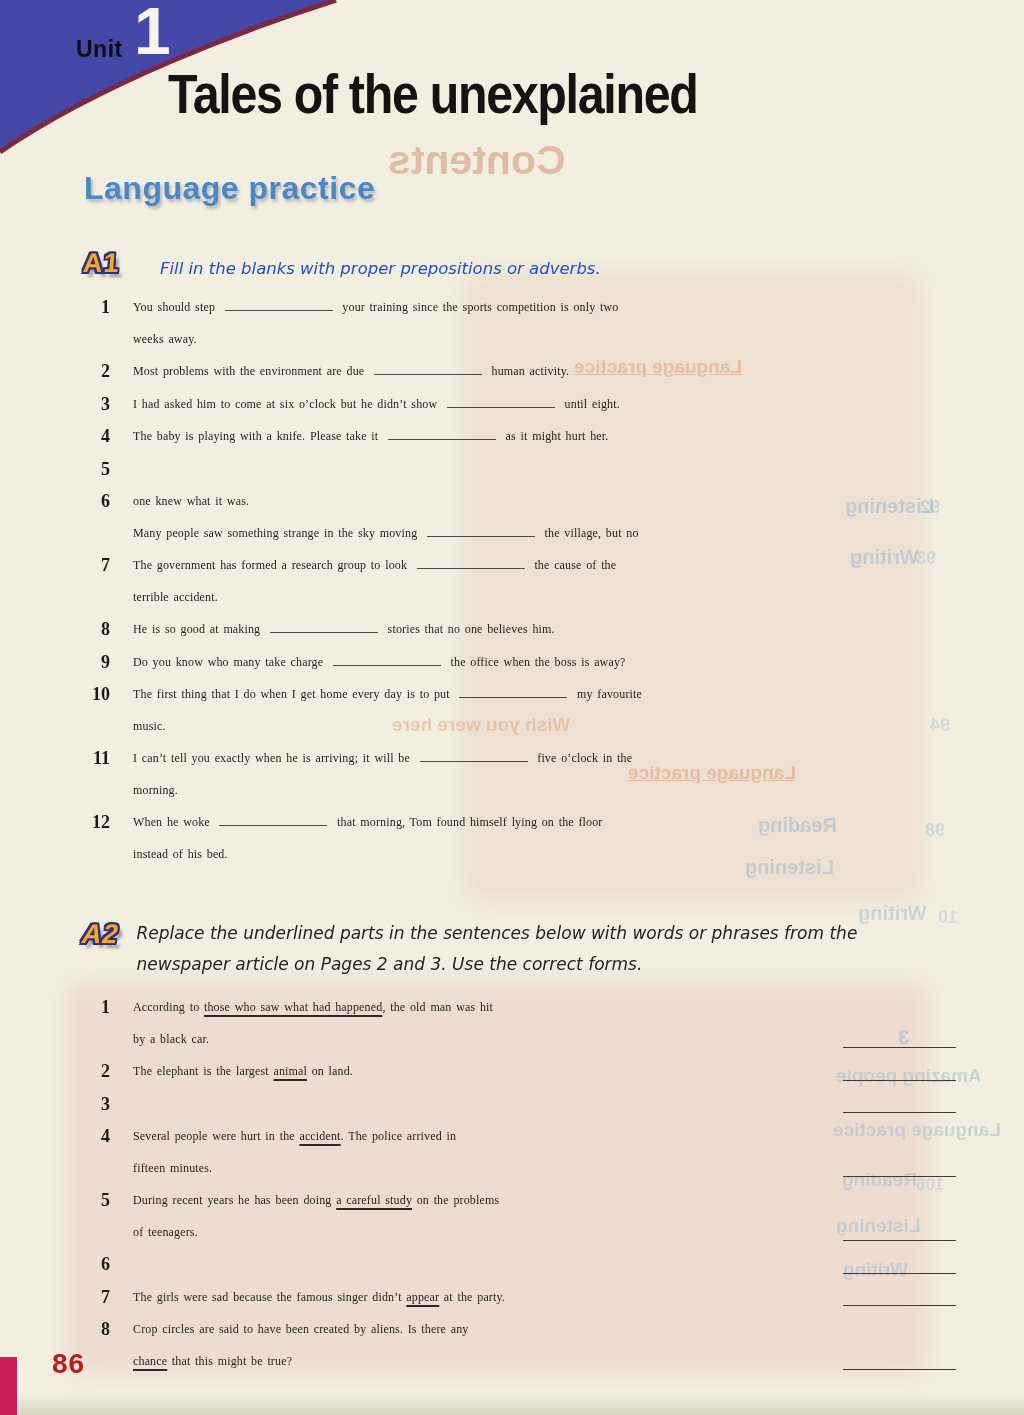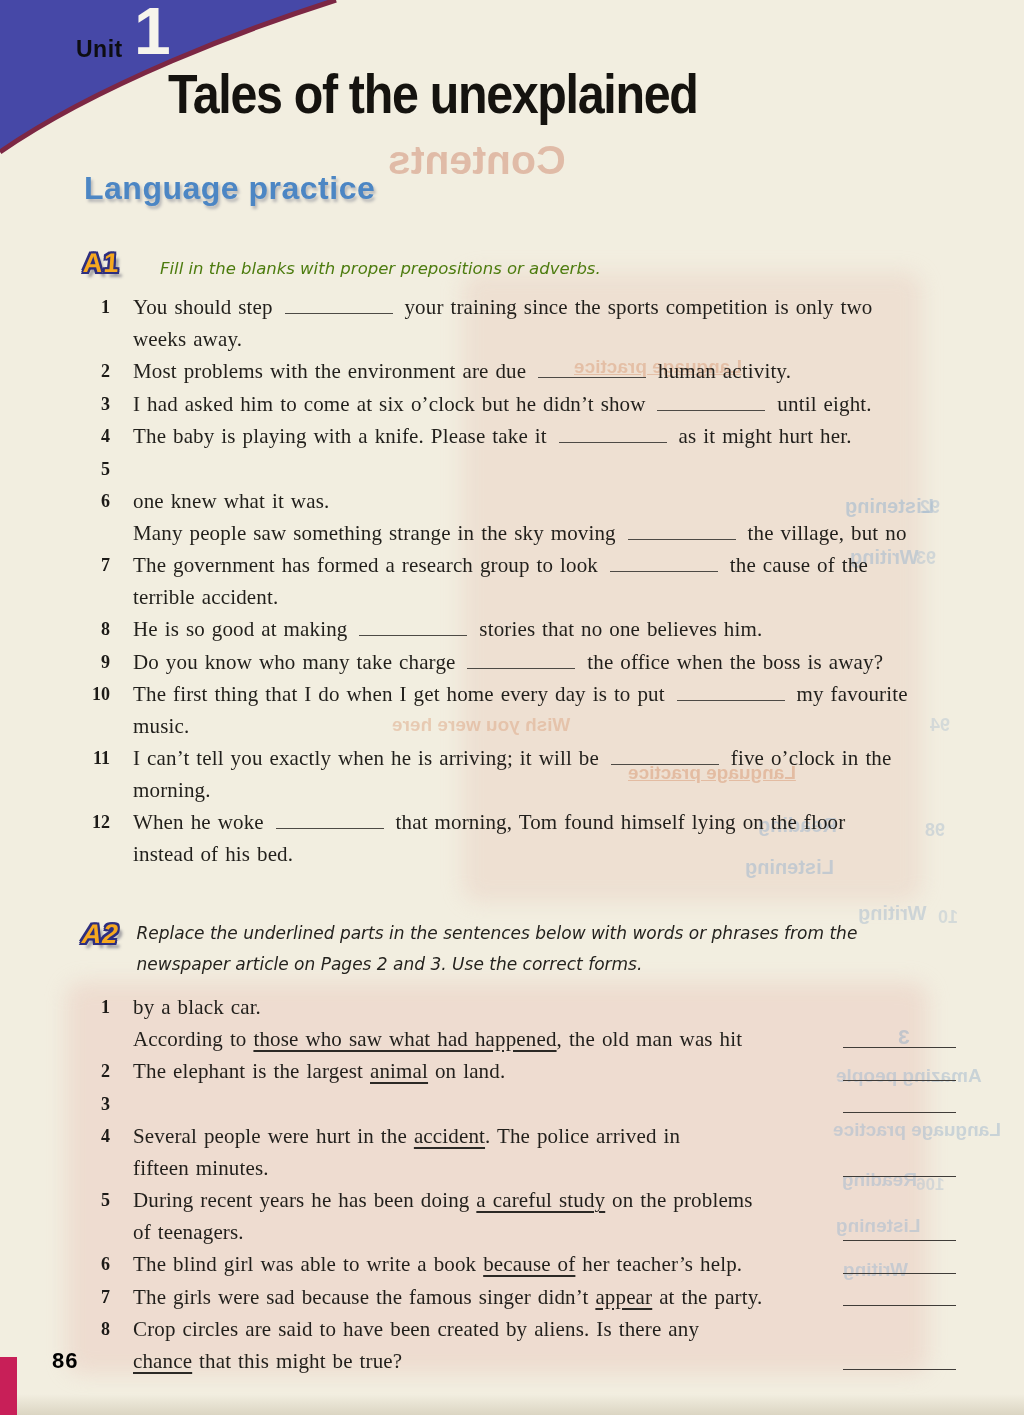--- a/index.html
+++ b/index.html
@@ -57,31 +57,31 @@
     transform:skewX(-4deg);
     text-shadow:
       -2px 0 #2e2f7f, 2px 0 #2e2f7f, 0 -2px #2e2f7f, 0 2px #2e2f7f,
       -2px -2px #2e2f7f, 2px 2px #2e2f7f, -2px 2px #2e2f7f, 2px -2px #2e2f7f,
       5px 5px 3px rgba(110,110,125,.65);
   }
   .a1-badge{position:absolute;left:83px;top:248px;z-index:2;}
   .a1-instr{
     position:absolute;left:160px;top:259px;z-index:2;
     font-family:"DejaVu Sans", sans-serif;font-style:italic;
-    font-size:16.5px;color:#4d7c0f;
+    font-size:16.5px;color:#1d4ed8;
   }
   
   .a1-list{position:absolute;left:85px;top:292px;width:862px;z-index:2;}
   .item{display:flex;margin-bottom:1px;}
   .num{
     width:25px;margin-right:23px;flex:none;text-align:right;
     font-weight:bold;font-size:18px;line-height:31.5px;color:#1c1a17;
   }
   .lines{flex:1;min-width:0;}
-  .line{font-size:21px;line-height:31.5px;word-spacing:1.5px;letter-spacing:.15px;}
+  .line{font-size:12px;line-height:31.5px;word-spacing:1.5px;letter-spacing:.15px;}
   .blank{
     display:inline-block;width:108px;height:3px;
     border-bottom:1.6px solid #4d4a45;margin:0 5px;
     vertical-align:baseline;
   }
   .ul{
     text-decoration:underline;
     text-decoration-thickness:1.5px;
     text-underline-offset:3.5px;
     text-decoration-color:#2b2925;
@@ -97,21 +97,21 @@
   .a2-item{display:flex;margin-bottom:1px;}
   .a2-item .lines{flex:0 1 auto;max-width:700px;}
   .ans{
     width:113px;flex:none;margin-left:auto;align-self:flex-end;
     border-bottom:1.6px solid #3f3c38;height:4px;margin-bottom:7px;
   }
   
   .page-number{
     position:absolute;left:52px;top:1348px;z-index:2;
     font-family:"Liberation Sans", sans-serif;font-weight:bold;
-    font-size:22px;color:#000000;letter-spacing:1px;
+    font-size:28px;color:#b91c1c;letter-spacing:1px;
   }
   .pink-strip{position:absolute;left:0;top:1357px;width:17px;height:58px;background:#c81f58;z-index:2;}
 </style>
 </head>
 <body>
 
 <div class="page">
 
   <div class="layer-bg">
     <div class="tint tint-a1"></div>
@@ -233,22 +233,22 @@
     </div>
 
   <div class="a2-block">
     <div class="a2-instr">
       <span class="badge a2-badge">A2</span><span>Replace the underlined parts in the sentences below with words or phrases from the newspaper article on Pages 2 and 3. Use the correct forms.</span>
     </div>
     <div class="a2-list" id="a2-list">
         <div class="item a2-item">
           <div class="num">1</div>
           <div class="lines">
+            <div class="line"><span>According to </span><span class="ul">those who saw what had happened</span><span>, the old man was hit</span></div>
             <div class="line"><span>by a black car.</span></div>
-            <div class="line"><span>According to </span><span class="ul">those who saw what had happened</span><span>, the old man was hit</span></div>
           </div>
           <div class="ans"></div>
         </div>
         <div class="item a2-item">
           <div class="num">2</div>
           <div class="lines">
             <div class="line"><span>The elephant is the largest </span><span class="ul">animal</span><span> on land.</span></div>
           </div>
           <div class="ans"></div>
         </div>
@@ -267,23 +267,20 @@
         <div class="item a2-item">
           <div class="num">5</div>
           <div class="lines">
             <div class="line"><span>During recent years he has been doing </span><span class="ul">a careful study</span><span> on the problems</span></div>
             <div class="line"><span>of teenagers.</span></div>
           </div>
           <div class="ans"></div>
         </div>
         <div class="item a2-item">
           <div class="num">6</div>
-          <div class="lines">
-            <div class="line"><span>The blind girl was able to write a book </span><span class="ul">because of</span><span> her teacher’s help.</span></div>
-          </div>
           <div class="ans"></div>
         </div>
         <div class="item a2-item">
           <div class="num">7</div>
           <div class="lines">
             <div class="line"><span>The girls were sad because the famous singer didn’t </span><span class="ul">appear</span><span> at the party.</span></div>
           </div>
           <div class="ans"></div>
         </div>
         <div class="item a2-item">

